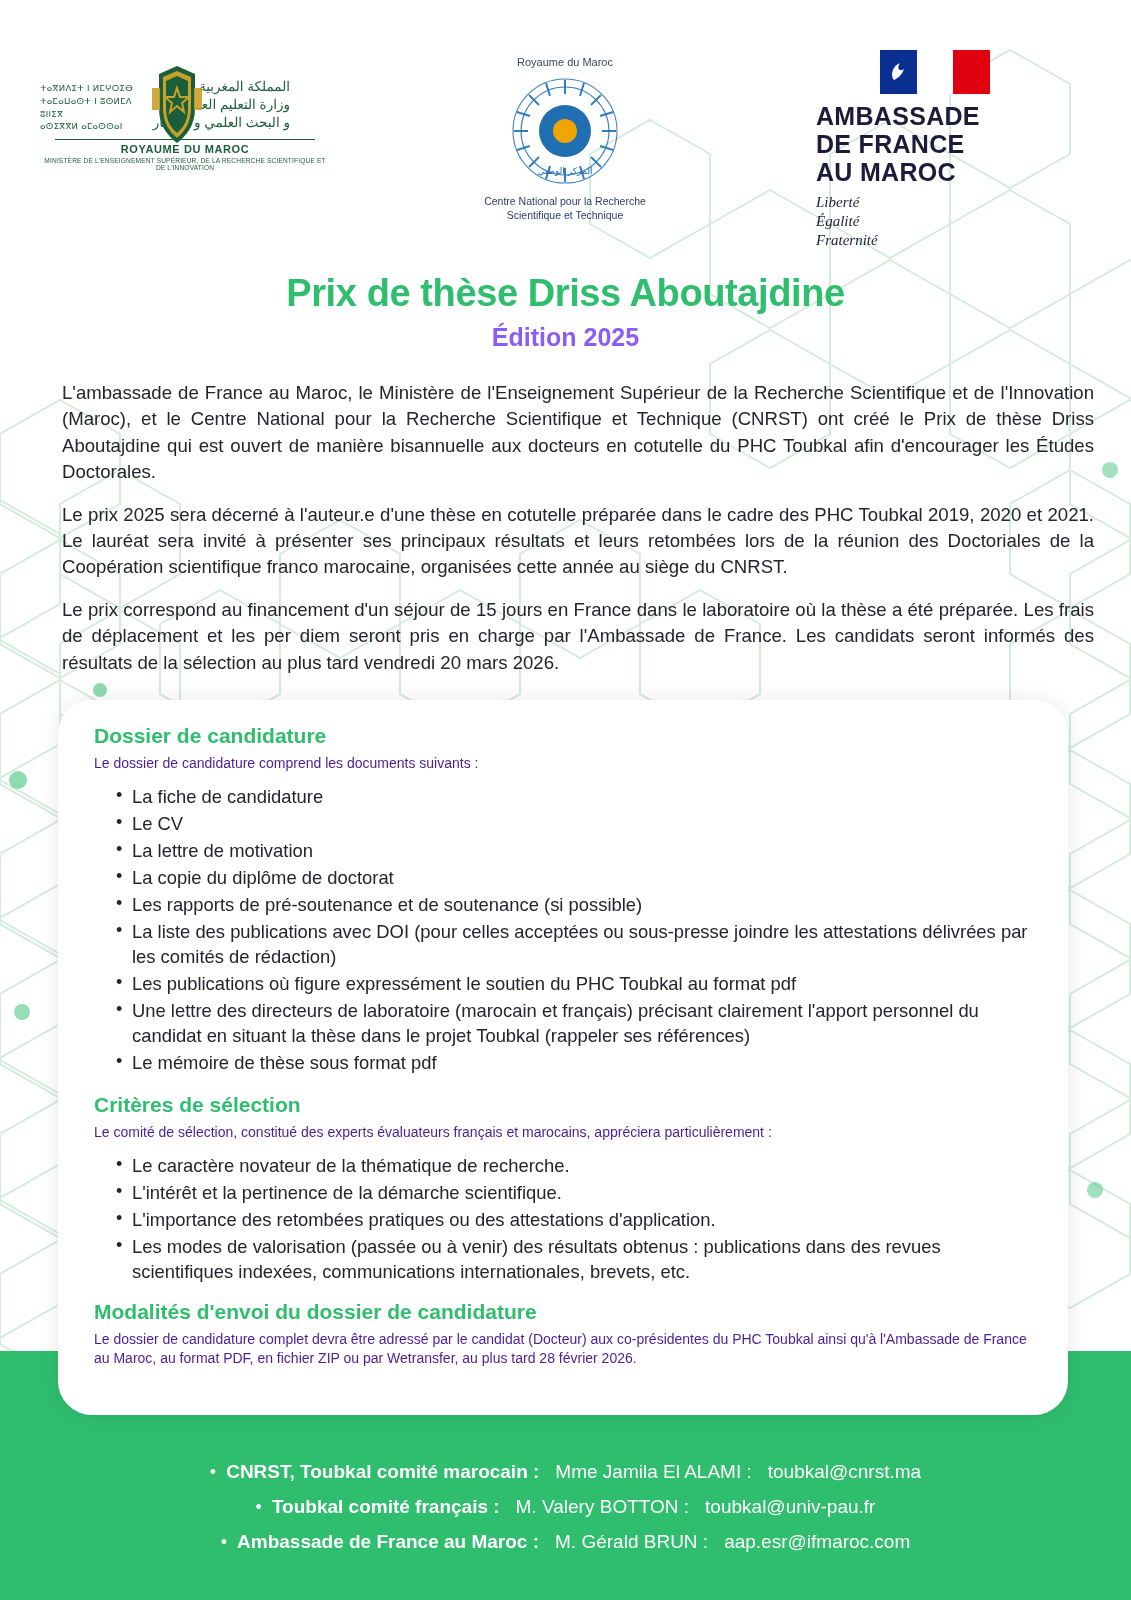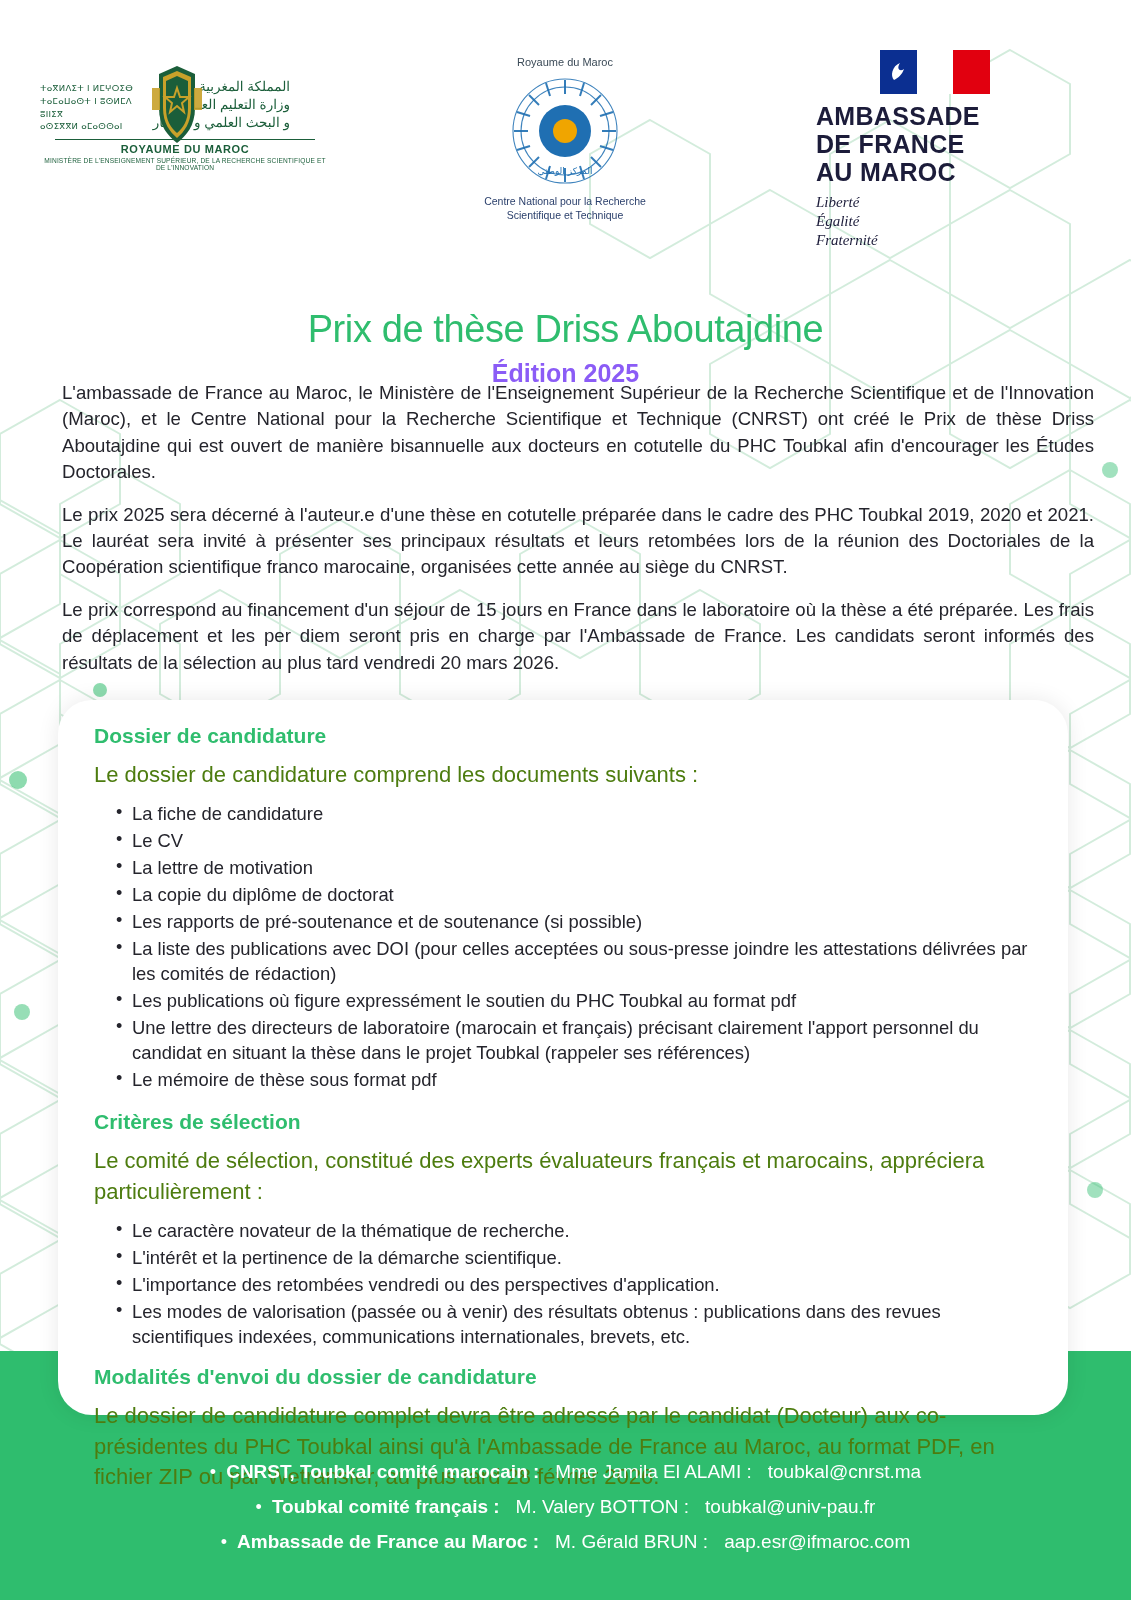--- a/index.html
+++ b/index.html
@@ -149,24 +149,23 @@
   
   .title-wrap {
     position: absolute;
     top: 272px;
     left: 0; width: 1131px;
     text-align: center;
     z-index: 2;
   }
   .title {
     font-size: 38px;
-    font-weight: normal;
+    font-weight: bold;
     color: #2fbd6e;
     letter-spacing: -.4px;
-    margin-top: 36px;
   }
   .subtitle {
     margin-top: 8px;
     font-size: 25px;
     font-weight: bold;
     color: #8b5cf6;
   }
 
   
   .intro {
@@ -198,24 +197,24 @@
     padding: 24px 36px 20px 36px;
     box-sizing: border-box;
   }
   .card h3 {
     margin: 0 0 6px 0;
     font-size: 21px;
     color: #2fbd6e;
     font-weight: bold;
   }
   .card .lead {
-    margin: 12px 0 10px 0;
-    font-size: 22px;
+    margin: 0 0 10px 0;
+    font-size: 14px;
     line-height: 1.4;
-    color: #4d7c0f;
+    color: #4c1d95;
   }
   .card ul {
     margin: 0 0 14px 0;
     padding-left: 22px;
     list-style: none;
   }
   .card ul li {
     font-size: 18.4px;
     line-height: 1.36;
     color: #24242c;
@@ -460,21 +459,21 @@
     <li>Une lettre des directeurs de laboratoire (marocain et français) précisant clairement l'apport personnel du candidat en situant la thèse dans le projet Toubkal (rappeler ses références)</li>
     <li>Le mémoire de thèse sous format pdf</li>
   </ul>
 
   <div class="sec2">
     <h3>Critères de sélection</h3>
     <p class="lead">Le comité de sélection, constitué des experts évaluateurs français et marocains, appréciera particulièrement :</p>
     <ul>
       <li>Le caractère novateur de la thématique de recherche.</li>
       <li>L'intérêt et la pertinence de la démarche scientifique.</li>
-      <li>L'importance des retombées vendredi ou des perspectives d'application.</li>
+      <li>L'importance des retombées pratiques ou des attestations d'application.</li>
       <li>Les modes de valorisation (passée ou à venir) des résultats obtenus : publications dans des revues scientifiques indexées, communications internationales, brevets, etc.</li>
     </ul>
   </div>
 
   <div class="sec3">
     <h3>Modalités d'envoi du dossier de candidature</h3>
     <p class="lead">Le dossier de candidature complet devra être adressé par le candidat (Docteur) aux co-présidentes du PHC Toubkal ainsi qu'à l'Ambassade de France au Maroc, au format PDF, en fichier ZIP ou par Wetransfer, au plus tard 28 février 2026.</p>
   </div>
 </div>
 

